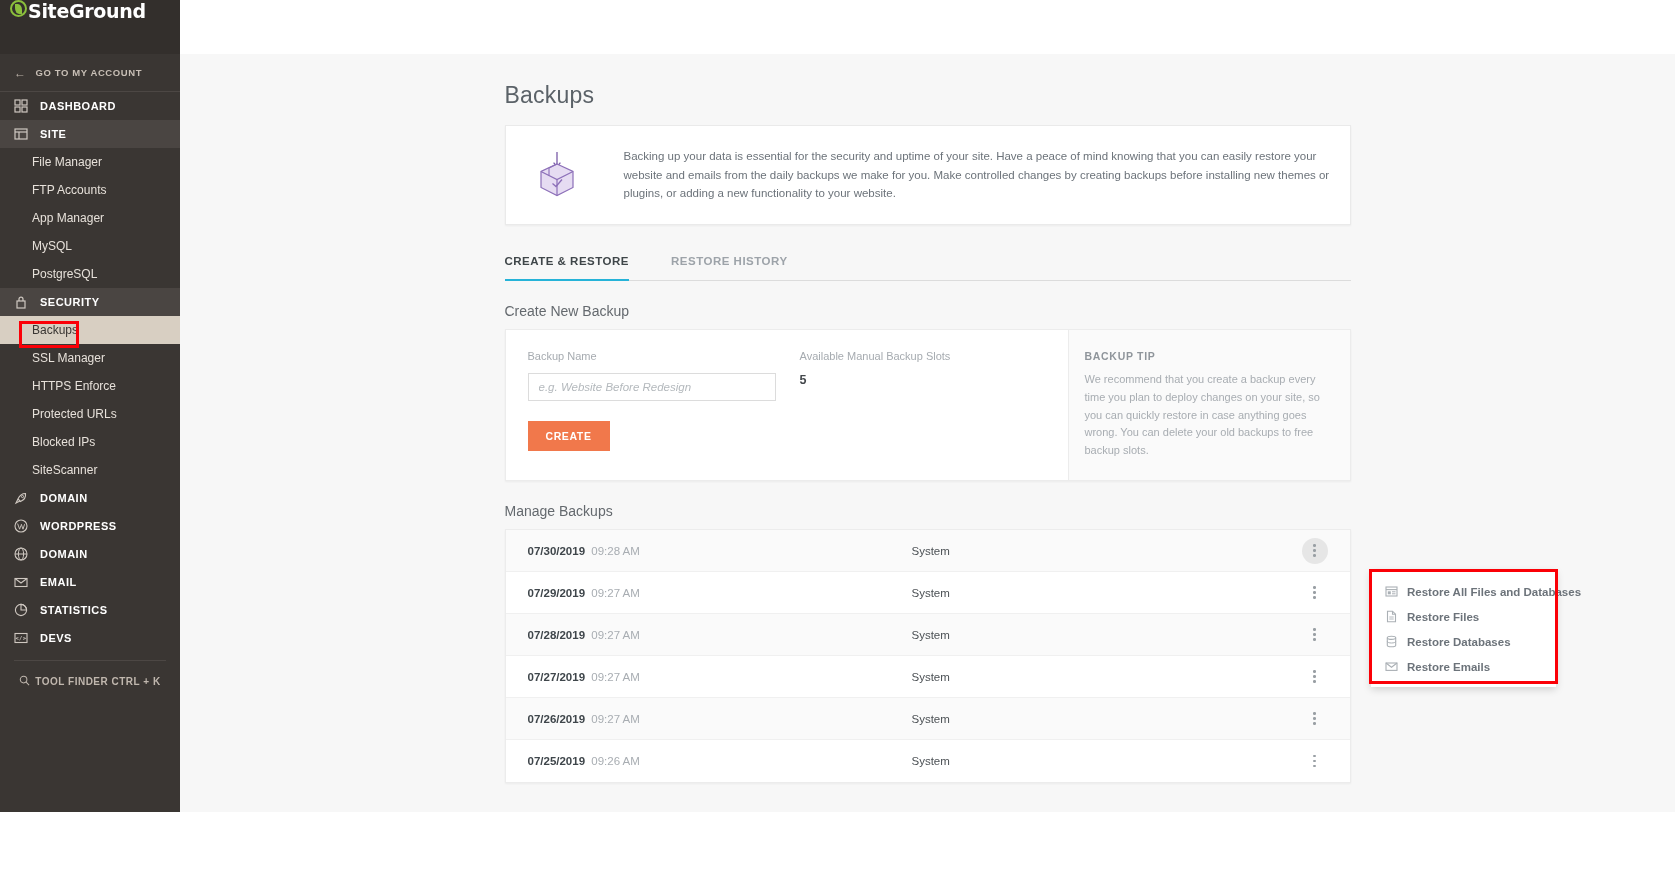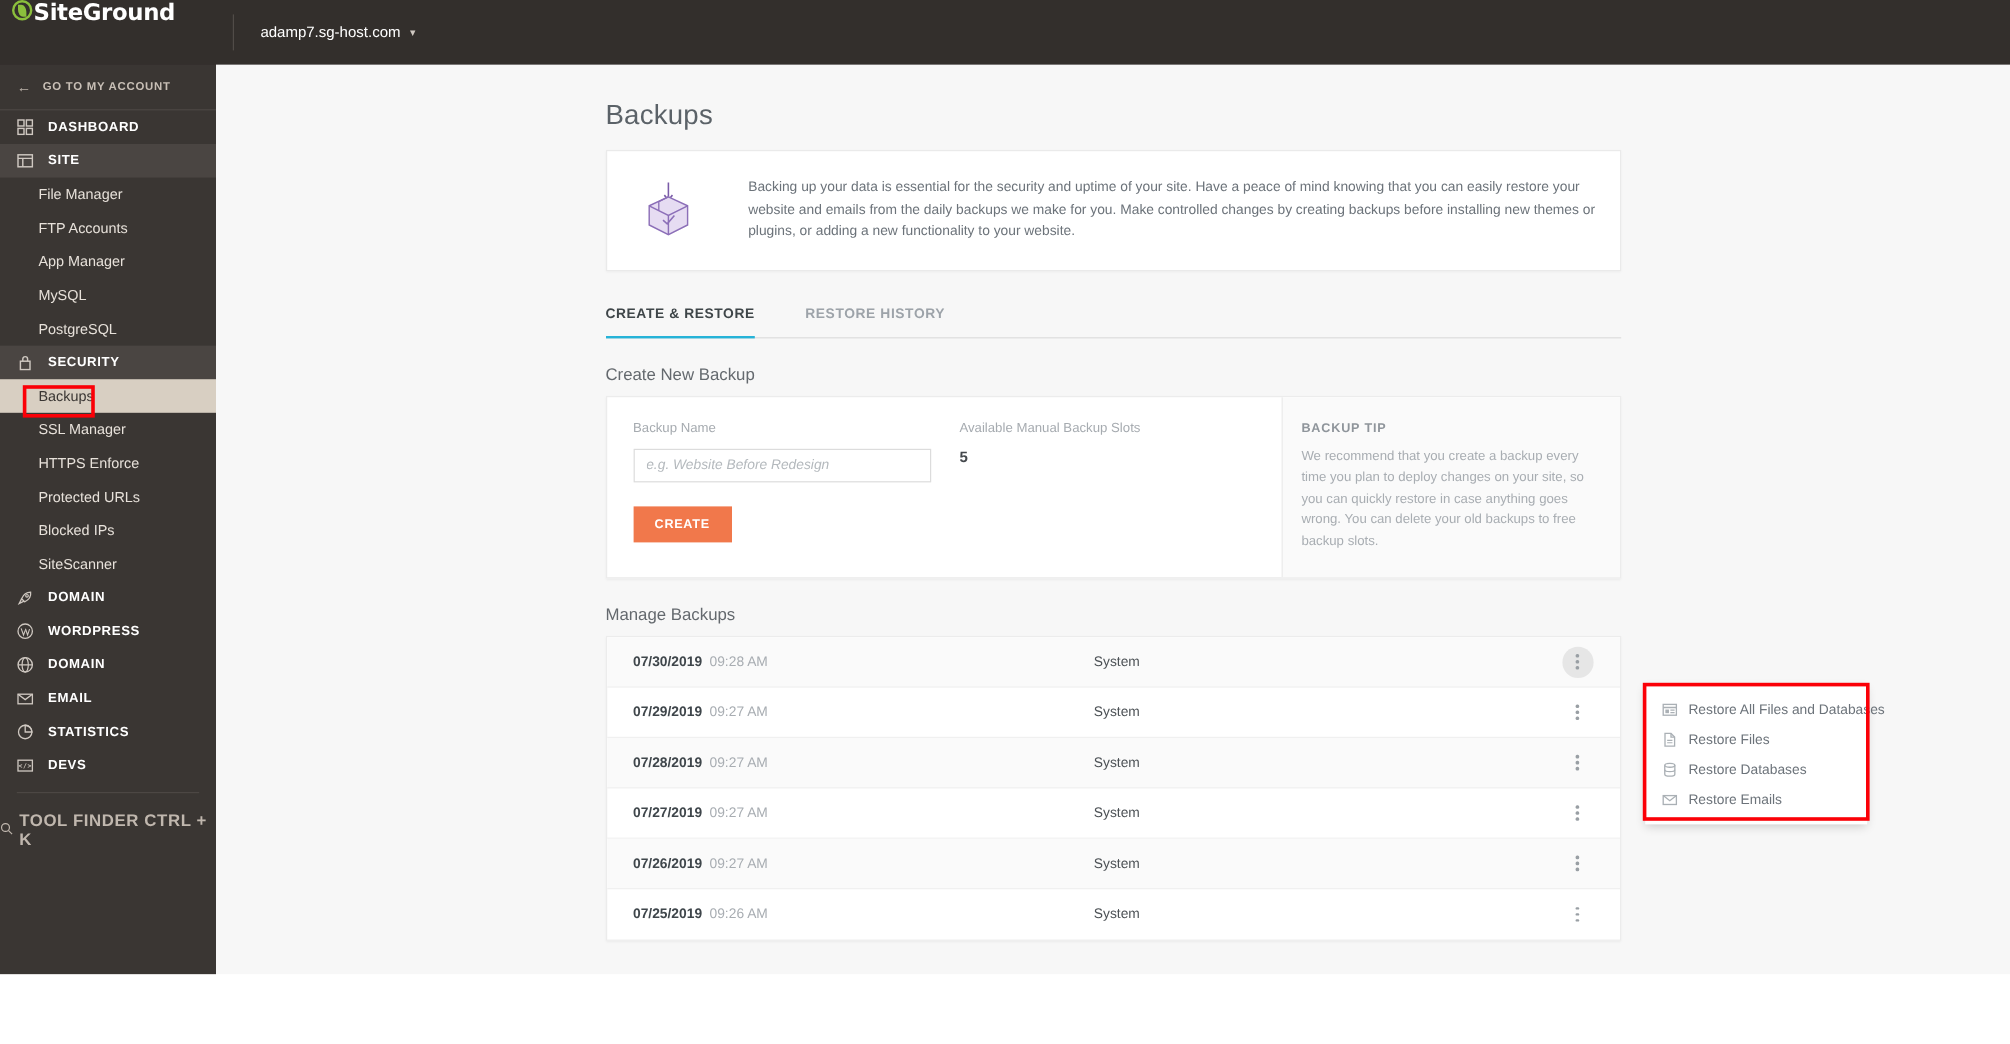--- a/index.html
+++ b/index.html
@@ -58,21 +58,21 @@
   }
   .nav-sub.active { background: #d8cfc2; color: #3a3633; }
   .gicon { width: 14px; height: 14px; display:block; flex: 0 0 14px; }
   .gicon svg { width: 14px; height: 14px; display:block; }
 
   .sidebar-divider {
     height: 1px; background: #4c4744; margin: 8px 14px 0 14px;
   }
   .tool-finder {
     display: flex; align-items: center; justify-content: center; gap: 5px;
-    color: #c0b7ae; font-size: 14px; font-weight: bold; letter-spacing: 0.5px;
+    color: #c0b7ae; font-size: 10px; font-weight: bold; letter-spacing: 0.5px;
     margin-top: 14px; cursor: pointer;
   }
 
   
   .topbar {
     position: absolute; left: 180px; top: 0; right: 0; height: 54px;
     background: #332f2c; display: flex; align-items: center;
   }
   .topbar-sep { width: 1px; height: 30px; background: #514c48; margin-left: 14px; }
   .site-select {
@@ -189,21 +189,21 @@
   
   .dropdown {
     position: absolute; left: 1371px; top: 571px;
     width: 185px; background: #ffffff;
     box-shadow: 0 2px 8px rgba(0,0,0,0.18);
     padding: 8px 0; z-index: 40;
   }
   .dd-item {
     display: flex; align-items: center; gap: 9px;
     padding: 6px 12px 6px 14px; font-size: 11.5px; color: #6c737a;
-    cursor: pointer; white-space: nowrap;
+    cursor: pointer; white-space: nowrap; font-weight: bold;
   }
   .dd-icon { width: 13px; height: 13px; flex: 0 0 13px; display:block; }
   .dd-icon svg { width: 13px; height: 13px; display: block; }
 
   
   .annot {
     position: absolute; border: 3px solid #fb0007;
     pointer-events: none; z-index: 60;
   }
   .annot-sidebar { left: 19px; top: 321px; width: 60px; height: 27px; }
@@ -369,27 +369,20 @@
       <span>
         <svg width="11" height="11" viewBox="0 0 12 12">
             <circle cx="5" cy="5" r="3.6" fill="none" stroke="#c0b7ae" stroke-width="1.1"></circle>
             <line x1="7.8" y1="7.8" x2="11" y2="11" stroke="#c0b7ae" stroke-width="1.1"></line>
           </svg>
       </span>
       <span>TOOL FINDER CTRL + K</span>
     </div>
   </aside>
 
-  <header class="topbar">
-    <div class="topbar-sep"></div>
-    <div class="site-select">
-      <span>adamp7.sg-host.com</span>
-      <span class="chev">▾</span>
-    </div>
-  </header>
 
   <main class="main">
     <div class="content">
 
       <h1 class="page-title">Backups</h1>
 
       <section class="info-card">
         <div class="box-icon">
           <svg width="58" height="56" viewBox="0 0 58 56">
             <path d="M29 6 v14" stroke="#7a5ba8" stroke-width="1.3" fill="none"></path>

